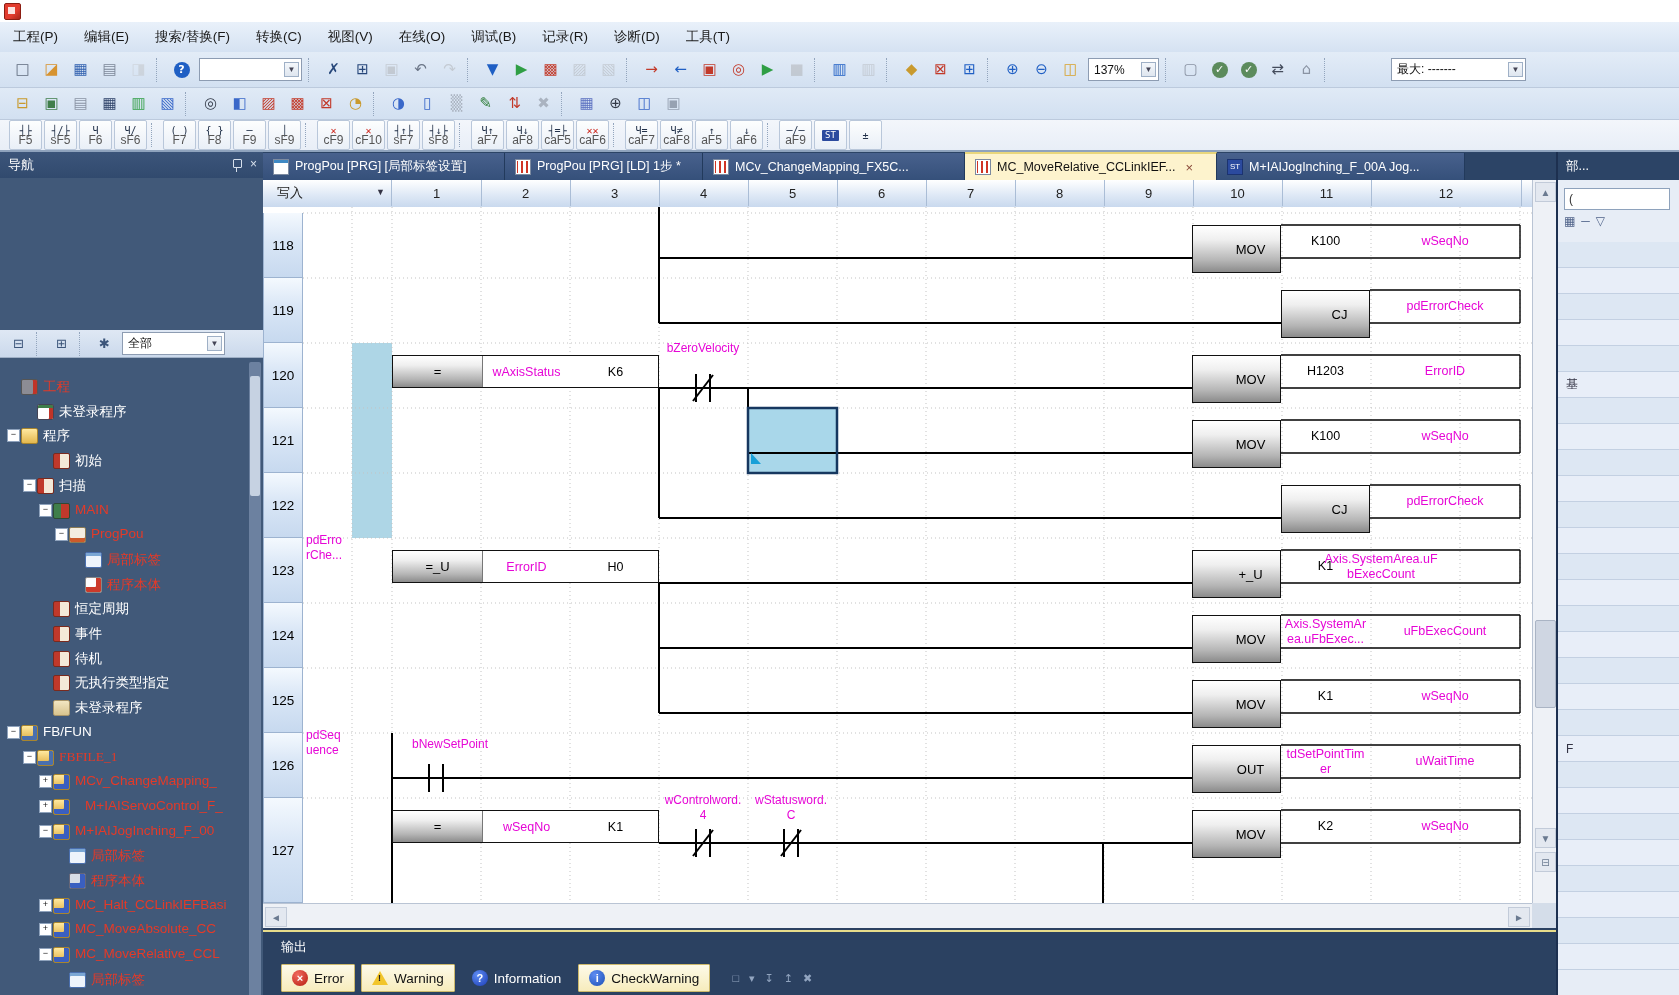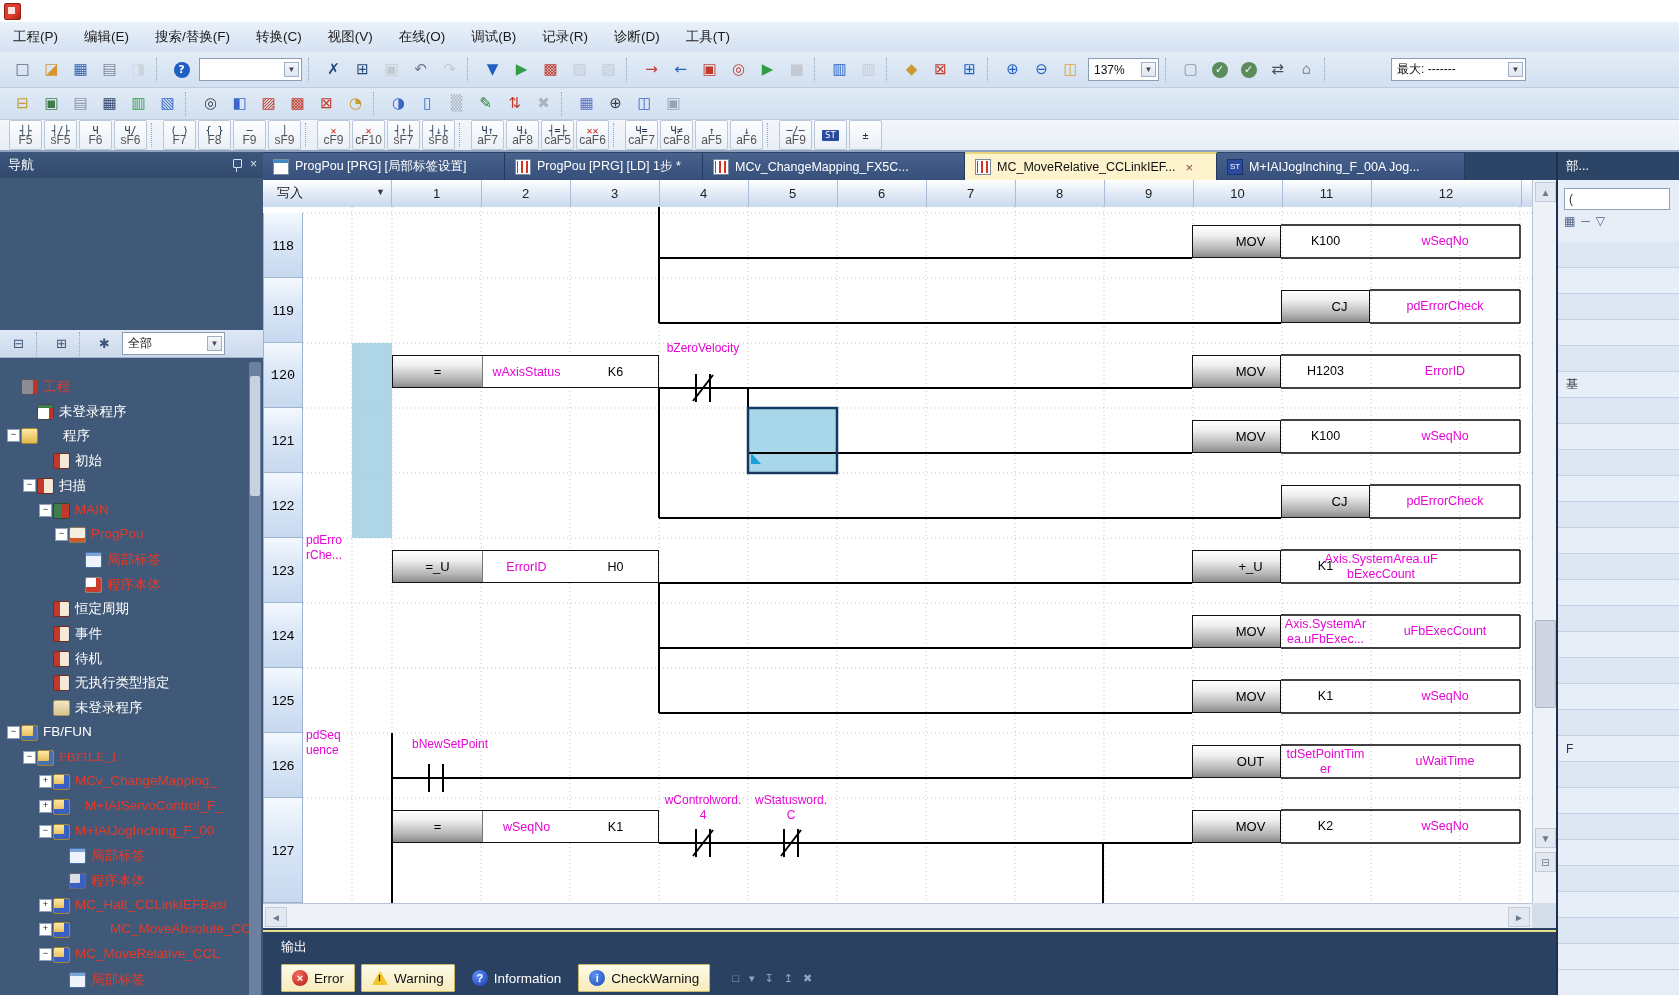--- a/index.html
+++ b/index.html
@@ -63,21 +63,21 @@
   .ic-ladder{background:#fff;box-shadow:inset 0 0 0 1px #fff;background-image:repeating-linear-gradient(90deg,#d03424 0 2px,#fff 2px 5px);}
   .ic-grid{background-image:linear-gradient(#3f89c4 3px,#fff 3px),repeating-linear-gradient(90deg,#9fc4de 0 3px,#fff 3px 6px);}
   .ic-st{background:#2b4a9e;color:#fff;font-size:8px;display:flex;align-items:center;justify-content:center;border-color:#1b3370;}
   .tab-nav{position:absolute;right:4px;top:5px;display:flex;gap:10px;color:#fff;font-size:12px;}
   .ladder-header{position:absolute;left:263px;top:180px;width:1269px;height:27px;background:linear-gradient(#ffffff,#dfe9f6 55%,#c9d9ee);border-bottom:1px solid #9db3d0;}
   .lh-cell{position:absolute;top:0;height:26px;border-right:1px solid #aabdd6;color:#222;font-size:13px;display:flex;align-items:center;justify-content:center;}
   .lh-mode{justify-content:flex-start;padding-left:14px;box-sizing:border-box;}
   .lh-car{position:absolute;right:6px;top:7px;font-size:9px;color:#334;}
   .ladder-canvas{position:absolute;left:263px;top:207px;width:1269px;height:696px;background:#ffffff;overflow:hidden;}
   .rownum{position:absolute;left:0;width:40px;background:linear-gradient(180deg,#f4f9fe,#d9e6f6 45%,#c7d9ef);border:1px solid #9db3d0;border-top:none;box-sizing:border-box;color:#000;font-size:13.5px;display:flex;align-items:center;justify-content:center;}
-  .instr-box{position:absolute;width:89px;height:33px;background:linear-gradient(180deg,#ffffff,#efefef 30%,#b5b5b5 75%,#8b8b8b);border:1px solid #111;box-sizing:border-box;display:flex;align-items:center;justify-content:center;font-size:13px;color:#000;padding-left:28px;}
+  .instr-box{position:absolute;width:89px;height:48px;background:linear-gradient(180deg,#ffffff,#efefef 30%,#b5b5b5 75%,#8b8b8b);border:1px solid #111;box-sizing:border-box;display:flex;align-items:center;justify-content:center;font-size:13px;color:#000;padding-left:28px;}
   .cmp-box{position:absolute;width:267px;height:33px;background:#fff;border:1px solid #111;box-sizing:border-box;}
   .cmp-op{position:absolute;left:0;top:0;width:89px;height:31px;background:linear-gradient(180deg,#ffffff,#efefef 30%,#b5b5b5 75%,#8b8b8b);display:flex;align-items:center;justify-content:center;font-size:13px;color:#000;border-right:1px solid #777;}
   .cmp-a,.cmp-b{position:absolute;top:0;height:31px;width:89px;display:flex;align-items:center;justify-content:center;font-size:12.5px;}
   .cmp-a{left:89px;} .cmp-b{left:178px;}
   .opnd{position:absolute;text-align:center;font-size:12.5px;line-height:15px;}
   .mag{color:#e606d6;} .blk{color:#000;}
   .ct-label{position:absolute;width:140px;text-align:center;font-size:12px;line-height:15px;color:#e606d6;}
   .mg-label{position:absolute;width:52px;text-align:left;font-size:12px;line-height:15px;color:#e606d6;}
   .hscroll{position:absolute;left:263px;top:903px;width:1269px;height:25px;background:#eef1f6;border-top:1px solid #b9c4d4;}
   .hs-arrow{position:absolute;top:3px;width:20px;height:18px;color:#6a7a90;font-size:10px;display:flex;align-items:center;justify-content:center;background:#e3e8f0;border:1px solid #c2cbd9;}
@@ -449,21 +449,21 @@
           <span class="ticon" style="left: 21px; background: rgb(140, 140, 148); border: 1px solid rgb(85, 85, 85); box-shadow: rgb(192, 52, 40) -4px 0px 0px inset;"></span>
           <span class="tlabel c-red" style="left: 39px;">工程</span>
         </div>
         <div class="tree-item" style="top: 40.7px;">
           <span class="ticon" style="left: 37px; background: rgb(255, 255, 255); border: 1px solid rgb(68, 68, 85); box-shadow: rgb(63, 126, 74) 0px 3px 0px inset, rgb(192, 52, 40) -4px 0px 0px inset;"></span>
           <span class="tlabel c-white" style="left: 55px;">未登录程序</span>
         </div>
         <div class="tree-item" style="top: 65.4px;">
           <span class="exp" style="left: 7px;">−</span>
           <span class="ticon" style="left: 21px; background: linear-gradient(rgb(255, 233, 160), rgb(227, 184, 78)); border: 1px solid rgb(168, 133, 46);"></span>
-          <span class="tlabel c-white" style="left: 39px; margin-left: 20px;">程序</span>
+          <span class="tlabel c-white" style="left: 39px;">程序</span>
         </div>
         <div class="tree-item" style="top: 90.1px;">
           <span class="ticon" style="left: 53px; background: linear-gradient(90deg, rgb(192, 57, 43) 40%, rgb(244, 233, 216) 40%); border: 1px solid rgb(122, 42, 30);"></span>
           <span class="tlabel c-white" style="left: 71px;">初始</span>
         </div>
         <div class="tree-item" style="top: 114.8px;">
           <span class="exp" style="left: 23px;">−</span>
           <span class="ticon" style="left: 37px; background: linear-gradient(90deg, rgb(192, 57, 43) 40%, rgb(244, 233, 216) 40%); border: 1px solid rgb(122, 42, 30);"></span>
           <span class="tlabel c-white" style="left: 55px;">扫描</span>
         </div>
@@ -539,21 +539,21 @@
           <span class="tlabel c-red" style="left: 87px;">程序本体</span>
         </div>
         <div class="tree-item" style="top: 534.7px;">
           <span class="exp" style="left: 39px;">+</span>
           <span class="ticon" style="left: 53px; background: linear-gradient(rgb(255, 233, 160), rgb(223, 174, 66)); border: 1px solid rgb(168, 133, 46); box-shadow: rgb(58, 95, 192) -5px -5px 0px inset;"></span>
           <span class="tlabel c-red" style="left: 71px;">MC_Halt_CCLinkIEFBasi</span>
         </div>
         <div class="tree-item" style="top: 559.4px;">
           <span class="exp" style="left: 39px;">+</span>
           <span class="ticon" style="left: 53px; background: linear-gradient(rgb(255, 233, 160), rgb(223, 174, 66)); border: 1px solid rgb(168, 133, 46); box-shadow: rgb(58, 95, 192) -5px -5px 0px inset;"></span>
-          <span class="tlabel c-red" style="left: 71px; margin-left: 35px;">MC_MoveAbsolute_CC</span>
+          <span class="tlabel c-red" style="left: 71px;">MC_MoveAbsolute_CC</span>
         </div>
         <div class="tree-item" style="top: 584.1px;">
           <span class="exp" style="left: 39px;">−</span>
           <span class="ticon" style="left: 53px; background: linear-gradient(rgb(255, 233, 160), rgb(223, 174, 66)); border: 1px solid rgb(168, 133, 46); box-shadow: rgb(58, 95, 192) -5px -5px 0px inset;"></span>
           <span class="tlabel c-red" style="left: 71px;">MC_MoveRelative_CCL</span>
         </div>
         <div class="tree-item" style="top: 608.8px;">
           <span class="ticon" style="left: 69px; background: rgb(238, 244, 251); border: 1px solid rgb(74, 111, 174); box-shadow: rgb(123, 167, 212) 0px 3px 0px inset;"></span>
           <span class="tlabel c-red" style="left: 87px;">局部标签</span>
         </div>
@@ -699,21 +699,21 @@
         <line x1="447" y1="622" x2="447" y2="650" stroke="#000" stroke-width="2"></line>
         <line x1="430" y1="649" x2="450" y2="623" stroke="#000" stroke-width="2"></line>
         <line x1="521" y1="622" x2="521" y2="650" stroke="#000" stroke-width="2"></line>
         <line x1="535" y1="622" x2="535" y2="650" stroke="#000" stroke-width="2"></line>
         <line x1="518" y1="649" x2="538" y2="623" stroke="#000" stroke-width="2"></line>
         <rect x="485" y="201" width="89" height="65" fill="none" stroke="#16375f" stroke-width="2.5"></rect>
         <polygon points="488,257 488,246 498,257" fill="#18a0d8"></polygon>
       </svg>
   <div class="rownum" style="top: 6px; height: 65px;">118</div>
       <div class="rownum" style="top: 71px; height: 65px;">119</div>
-      <div class="rownum" style="top: 136px; height: 65px; font-family: Liberation Mono, monospace;">120</div>
+      <div class="rownum" style="top: 136px; height: 65px;">120</div>
       <div class="rownum" style="top: 201px; height: 65px;">121</div>
       <div class="rownum" style="top: 266px; height: 65px;">122</div>
       <div class="rownum" style="top: 331px; height: 65px;">123</div>
       <div class="rownum" style="top: 396px; height: 65px;">124</div>
       <div class="rownum" style="top: 461px; height: 65px;">125</div>
       <div class="rownum" style="top: 526px; height: 65px;">126</div>
       <div class="rownum" style="top: 591px; height: 105px;">127</div>
       <div class="instr-box" style="left: 929px; top: 18px;">MOV</div>
       <div class="instr-box" style="left: 1018px; top: 83px;">CJ</div>
       <div class="instr-box" style="left: 929px; top: 148px;">MOV</div>

